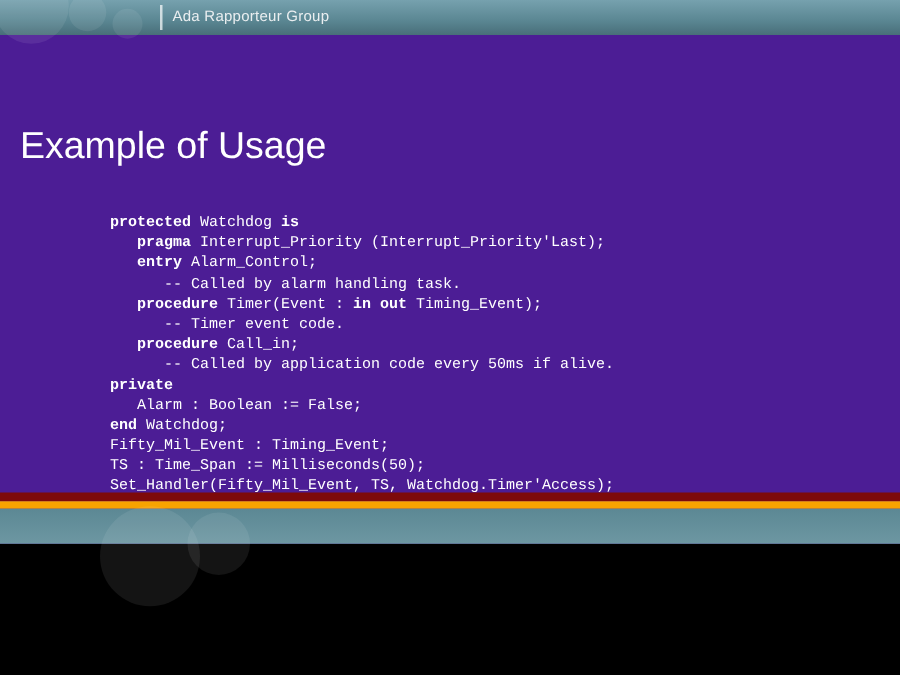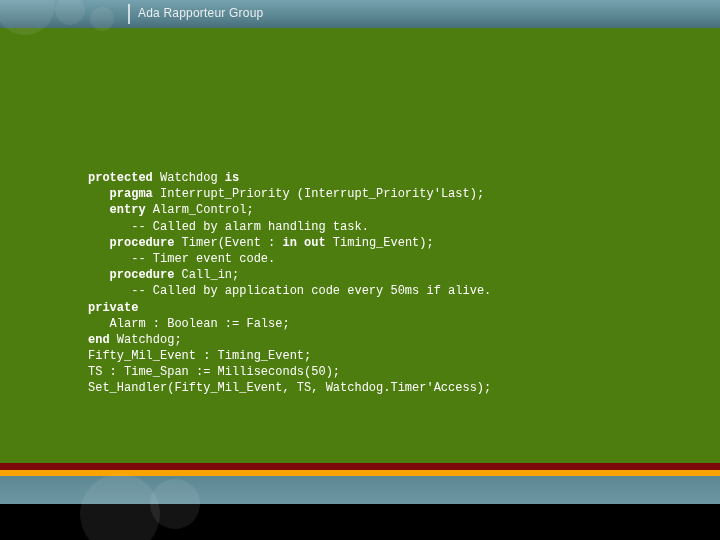--- a/index.html
+++ b/index.html
@@ -1,17 +1,17 @@
 <!DOCTYPE html>
 <html><head>
 <meta charset="utf-8">
 <style>
   * { margin: 0; padding: 0; box-sizing: border-box; }
   html, body { width: 720px; height: 540px; overflow: hidden; font-family: Arial, Helvetica, sans-serif; background: #000; }
-  .slide { position: relative; width: 720px; height: 504px; background: #4d7c0f; color: #fff; }
+  .slide { position: relative; width: 720px; height: 435px; background: #4c1d95; color: #fff; }
 
   
   .header-band {
     position: absolute; left: 0; right: 0; top: 0; height: 28px;
     background: linear-gradient(to bottom, #76a1ae 0%, #5a8692 60%, #486e79 100%);
   }
   
   .header-band .blob { position: absolute; border-radius: 50%; background: rgba(255,255,255,0.08); }
   .header-band .b1 { width: 60px; height: 60px; left: -5px; top: -25px; }
   .header-band .b2 { width: 30px; height: 30px; left: 55px; top: -5px; }
@@ -66,20 +66,21 @@
 <div class="slide">
 
   <div class="header-band">
     <div class="blob b1"></div>
     <div class="blob b2"></div>
     <div class="blob b3"></div>
     <div class="header-divider"></div>
     <div class="header-title">Ada Rapporteur Group</div>
   </div>
 
+  <h1 class="slide-title">Example of Usage</h1>
 
   <div class="code-block" id="code-block"><div class="code-row"><span class="kw">protected</span><span> Watchdog </span><span class="kw">is</span></div><div class="code-row">   <span class="kw">pragma</span><span> Interrupt_Priority (Interrupt_Priority'Last);</span></div><div class="code-row">   <span class="kw">entry</span><span> Alarm_Control;</span></div><div class="code-row">      <span class="comment">-- Called by alarm handling task.</span></div><div class="code-row">   <span class="kw">procedure</span><span> Timer(Event : </span><span class="kw">in out</span><span> Timing_Event);</span></div><div class="code-row">      <span class="comment">-- Timer event code.</span></div><div class="code-row">   <span class="kw">procedure</span><span> Call_in;</span></div><div class="code-row">      <span class="comment">-- Called by application code every 50ms if alive.</span></div><div class="code-row"><span class="kw">private</span></div><div class="code-row">   <span>Alarm : Boolean := False;</span></div><div class="code-row"><span class="kw">end</span><span> Watchdog;</span></div><div class="code-row"><span></span></div><div class="code-row"><span>Fifty_Mil_Event : Timing_Event;</span></div><div class="code-row"><span>TS : Time_Span := Milliseconds(50);</span></div><div class="code-row"><span></span></div><div class="code-row"><span>Set_Handler(Fifty_Mil_Event, TS, Watchdog.Timer'Access);</span></div></div>
 
   <div class="footer">
     <div class="stripe-red"></div>
     <div class="stripe-yellow"></div>
     <div class="stripe-teal">
       <div class="fblob fb1"></div>
       <div class="fblob fb2"></div>
     </div>

